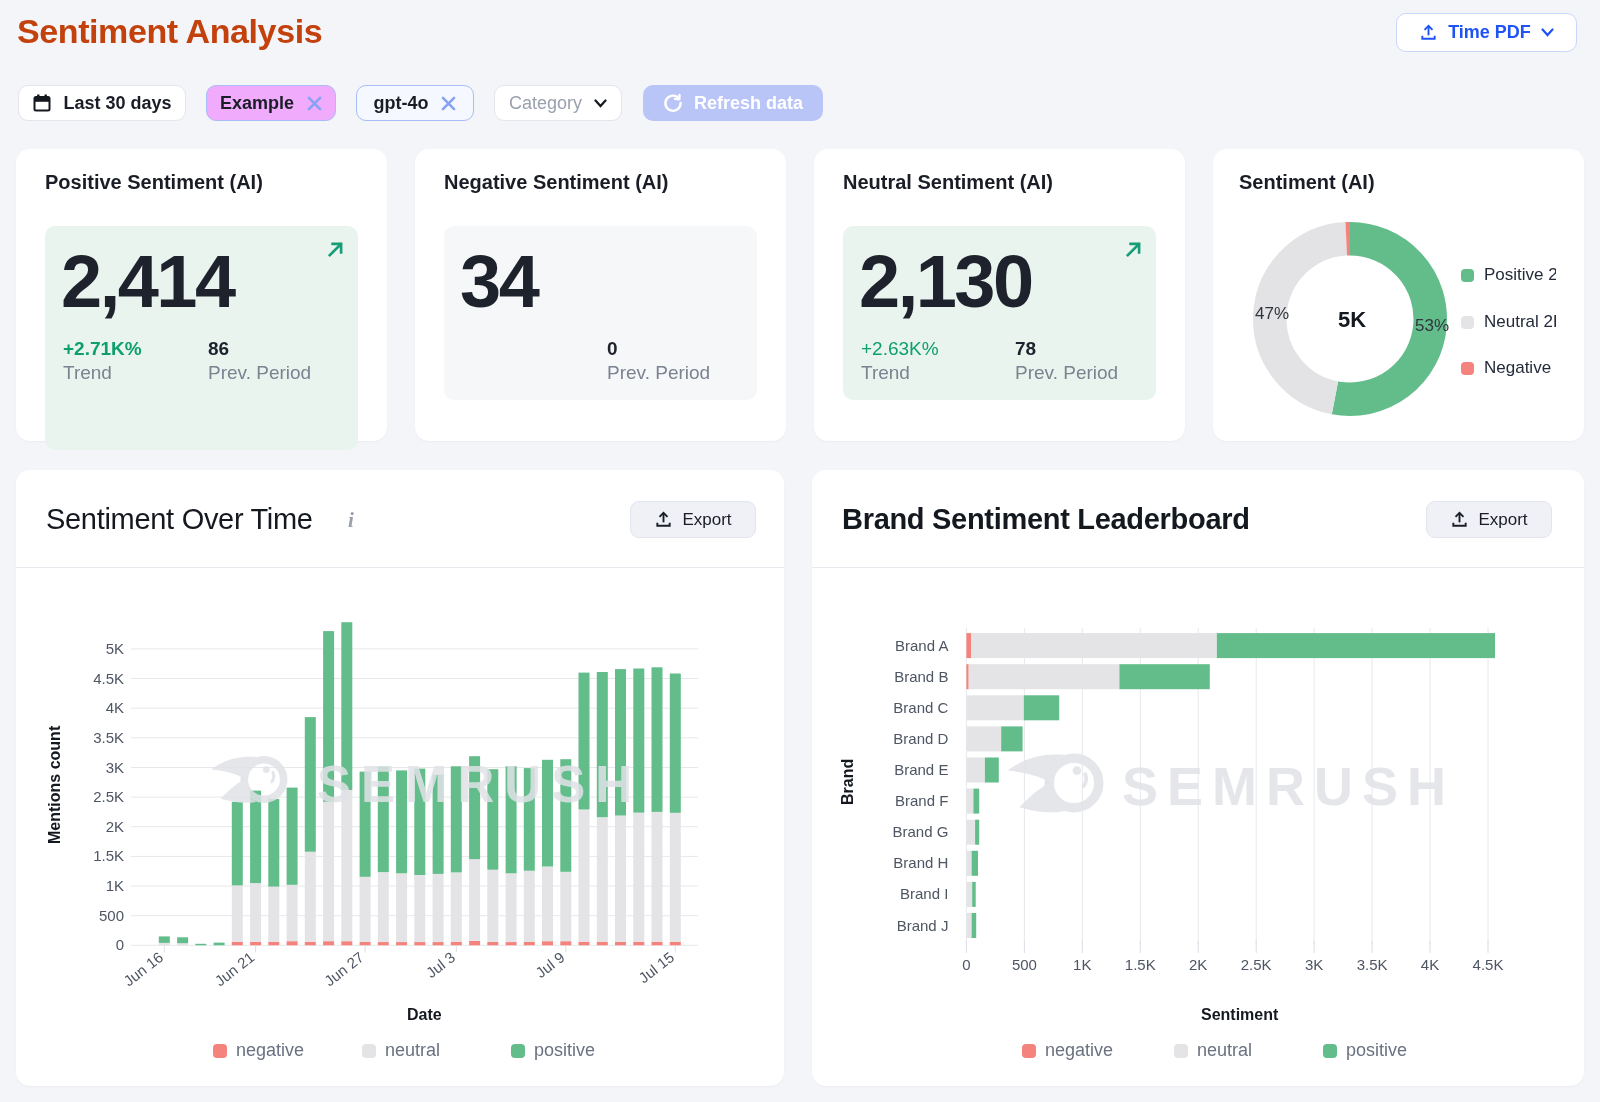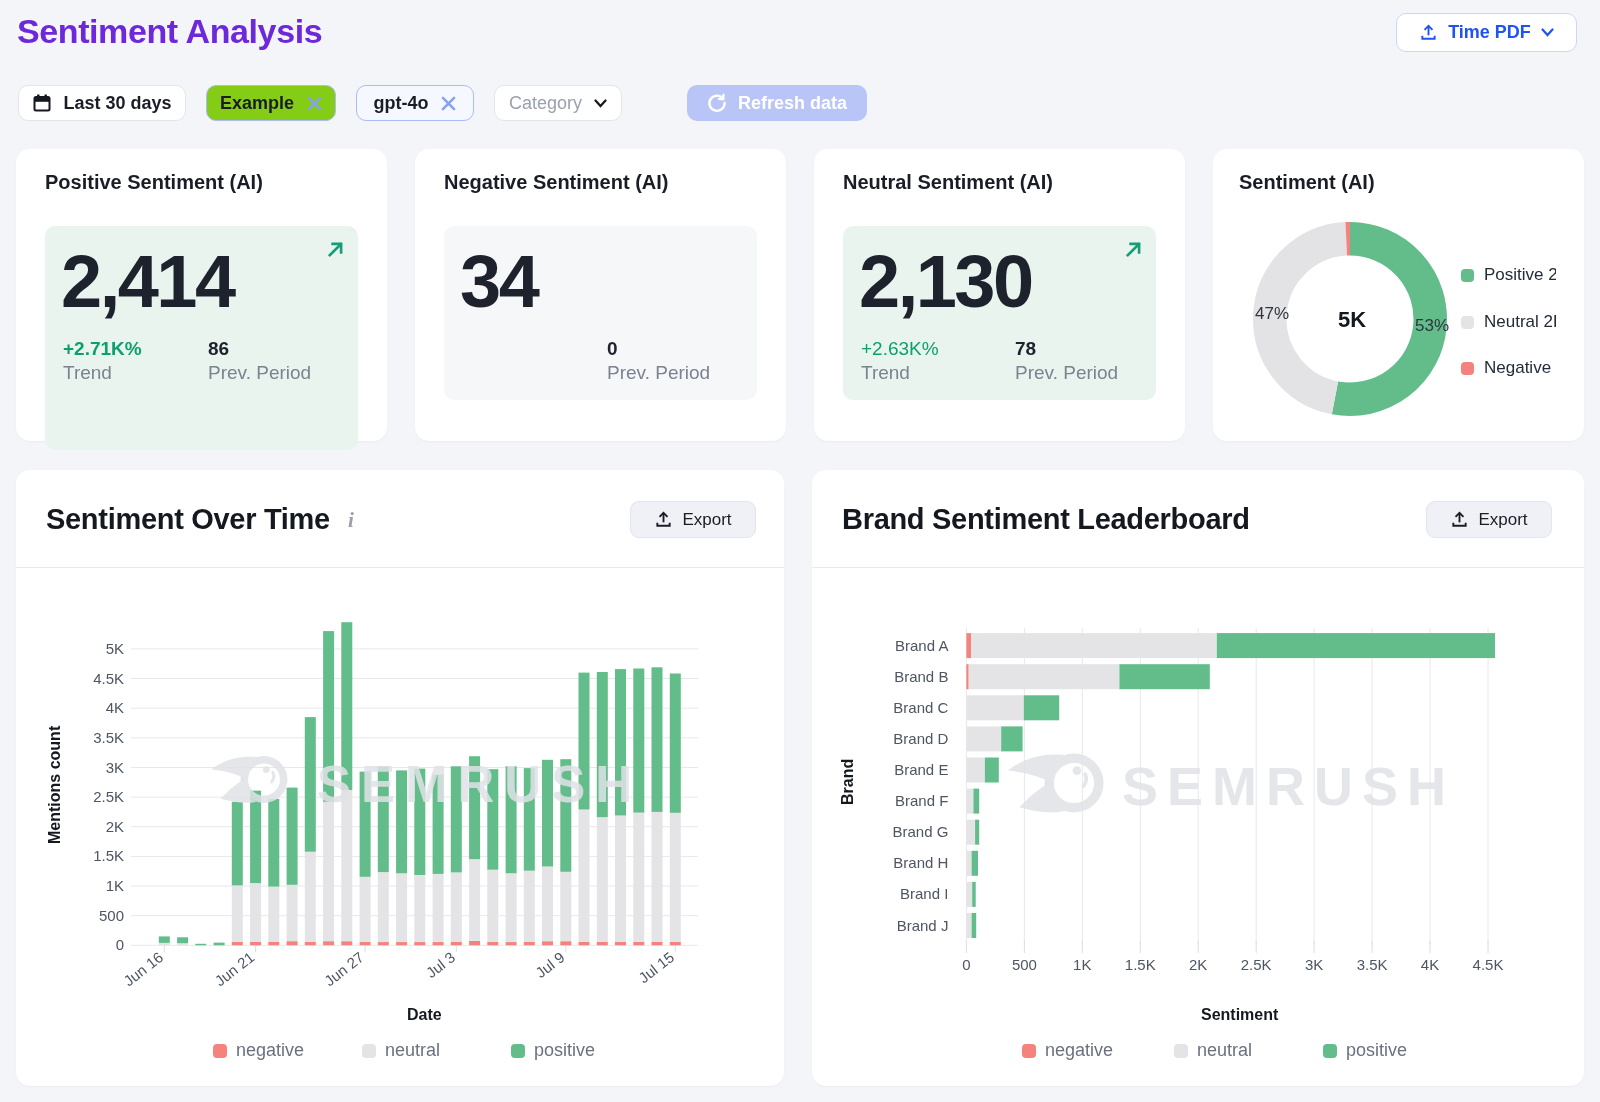--- a/index.html
+++ b/index.html
@@ -1,19 +1,19 @@
 <!DOCTYPE html>
 <html><head><meta charset="utf-8"><style>
 * { margin:0; padding:0; box-sizing:border-box; }
 body { width:1600px; height:1102px; background:#f4f5f9; font-family:"Liberation Sans",sans-serif; position:relative; overflow:hidden; }
 .card { position:absolute; background:#fff; border-radius:14px; box-shadow:0 1px 2px rgba(24,34,54,.04); }
 .btn { position:absolute; top:85px; height:36px; border-radius:10px; display:flex; align-items:center; font-size:18px; }
 </style></head><body>
 
-<div style="position:absolute;left:17px;top:12px;font-size:34px;font-weight:bold;color:#6d28d9;letter-spacing:-0.4px;">Sentiment Analysis</div>
+<div style="position:absolute;left:17px;top:12px;font-size:34px;font-weight:bold;color:#c2410c;letter-spacing:-0.4px;">Sentiment Analysis</div>
 
 <div style="position:absolute;left:1396px;top:13px;width:181px;height:39px;background:#fff;border:1px solid #c9d7fb;border-radius:10px;display:flex;align-items:center;justify-content:center;gap:10px;color:#1f53f5;font-size:18px;font-weight:bold;">
 <svg width="19" height="19" viewBox="0 0 20 20" fill="none" stroke="#1f53f5" stroke-width="2">
       <path d="M10 13 V3.5"></path>
       <path d="M5.8 7.2 10 3 14.2 7.2" fill="none"></path>
       <path d="M3.5 13.5 V16.5 H16.5 V13.5"></path>
     </svg>
     <span>Time PDF</span>
 <svg width="13" height="9" viewBox="0 0 13 9" fill="none" stroke="#1f53f5" stroke-width="2.2" stroke-linecap="round">
       <path d="M1.5 1.5 L6.5 7 L11.5 1.5"></path>
@@ -22,42 +22,42 @@
 
 <div class="btn" style="left:18px;width:168px;background:#fff;border:1px solid #e3e5ec;justify-content:center;gap:11px;color:#1a1d26;font-weight:bold;text-align:center;">
 <svg width="20" height="20" viewBox="0 0 20 20" fill="none" stroke="#14181f" stroke-width="2">
       <rect x="2.5" y="4" width="15" height="13.5" rx="1.5"></rect>
       <path d="M2.5 5 h15 v3.8 h-15 z" fill="#14181f" stroke="none"></path>
       <path d="M6.3 1.6 V5 M13.7 1.6 V5" stroke-width="2.4"></path>
     </svg>
 <span>Last 30 days</span>
   </div>
 
-<div class="btn" style="left:206px;width:130px;background:#84cc16;border:1.5px solid #a9bcf8;justify-content:center;gap:13px;color:#1a1d26;font-weight:bold;">
+<div class="btn" style="left:206px;width:130px;background:#f0abfc;border:1.5px solid #a9bcf8;justify-content:center;gap:13px;color:#1a1d26;font-weight:bold;">
 <span>Example</span>
 <svg width="15" height="15" viewBox="0 0 14 14" stroke="#86a2f2" stroke-width="2.4" stroke-linecap="round">
       <path d="M1.8 1.8 L12.2 12.2 M12.2 1.8 L1.8 12.2"></path>
     </svg>
   </div>
 
 <div class="btn" style="left:356px;width:118px;background:#f5f8ff;border:1.5px solid #a9bcf8;justify-content:center;gap:13px;color:#1a1d26;font-weight:bold;">
 <span>gpt-4o</span>
 <svg width="15" height="15" viewBox="0 0 14 14" stroke="#86a2f2" stroke-width="2.4" stroke-linecap="round">
       <path d="M1.8 1.8 L12.2 12.2 M12.2 1.8 L1.8 12.2"></path>
     </svg>
   </div>
 
 <div class="btn" style="left:494px;width:128px;background:#fff;border:1px solid #e3e5ec;justify-content:center;gap:12px;color:#9aa1ae;">
 <span>Category</span>
 <svg width="13" height="9" viewBox="0 0 13 9" fill="none" stroke="#14181f" stroke-width="2.2" stroke-linecap="round">
       <path d="M1.5 1.5 L6.5 7 L11.5 1.5"></path>
     </svg>
   </div>
 
-<div class="btn" style="left:643px;width:180px;background:#b9c5f7;justify-content:center;gap:11px;color:#fff;font-weight:bold;margin-left:44px;">
+<div class="btn" style="left:643px;width:180px;background:#b9c5f7;justify-content:center;gap:11px;color:#fff;font-weight:bold;">
 <svg width="20" height="20" viewBox="0 0 20 20" fill="none" stroke="#fff" stroke-width="2.4" stroke-linecap="round" stroke-linejoin="round">
       <path d="M16.2 5.8 A7.6 7.6 0 1 0 17.6 10"></path>
       <path d="M16.5 2.0 L16.2 6.2 L12.0 5.9" fill="none"></path>
     </svg>
 <span>Refresh data</span>
   </div>
 
 <div class="card" style="left:16px;top:149px;width:371px;height:292px;">
   <div style="position:absolute;left:29px;top:22px;font-size:20px;font-weight:bold;color:#1a1d26;">Positive Sentiment (AI)</div>
   <div style="position:absolute;left:29px;top:77px;width:313px;height:224px;border-radius:10px;background:#e9f4ee;">
@@ -123,21 +123,21 @@
     <div style="position:absolute;left:0;top:4px;width:13px;height:13px;border-radius:4px;background:#62bd8b;"></div>
     <div style="position:absolute;left:23px;top:0;font-size:17px;color:#242b3a;white-space:nowrap;">Positive 2.4K</div>
     <div style="position:absolute;left:0;top:51px;width:13px;height:13px;border-radius:4px;background:#e4e4e6;"></div>
     <div style="position:absolute;left:23px;top:47px;font-size:17px;color:#242b3a;white-space:nowrap;">Neutral 2K</div>
     <div style="position:absolute;left:0;top:97px;width:13px;height:13px;border-radius:4px;background:#f4837d;"></div>
     <div style="position:absolute;left:23px;top:93px;font-size:17px;color:#242b3a;white-space:nowrap;">Negative 34</div>
   </div>
 </div>
 
 <div class="card" style="left:16px;top:470px;width:768px;height:616px;">
-  <div style="position:absolute;left:30px;top:33px;font-size:29px;font-weight:bold;color:#14181f;letter-spacing:-0.3px;">Sentiment Over Time</div>
+  <div style="position:absolute;left:30px;top:33px;font-size:29px;font-weight:normal;color:#14181f;letter-spacing:-0.3px;">Sentiment Over Time</div>
   <div style="position:absolute;left:332px;top:38px;font-size:21px;color:#9aa0ab;font-family:'Liberation Serif',serif;font-style:italic;font-weight:bold;">i</div>
   <div style="position:absolute;left:614px;top:31px;width:126px;height:37px;background:#f0f1f6;border:1px solid #e3e5ee;border-radius:9px;display:flex;align-items:center;justify-content:center;gap:9px;font-size:17px;color:#1a1d26;">
       <svg width="19" height="19" viewBox="0 0 20 20" fill="none" stroke="#1a1d26" stroke-width="2">
         <path d="M10 13 V3.5"></path>
         <path d="M5.8 7.2 10 3 14.2 7.2" fill="none"></path>
         <path d="M3.5 13.5 V16.5 H16.5 V13.5"></path>
       </svg>
       <span>Export</span>
     </div>
   <div style="position:absolute;left:0;top:97px;width:768px;height:1px;background:#e9eaef;"></div>

